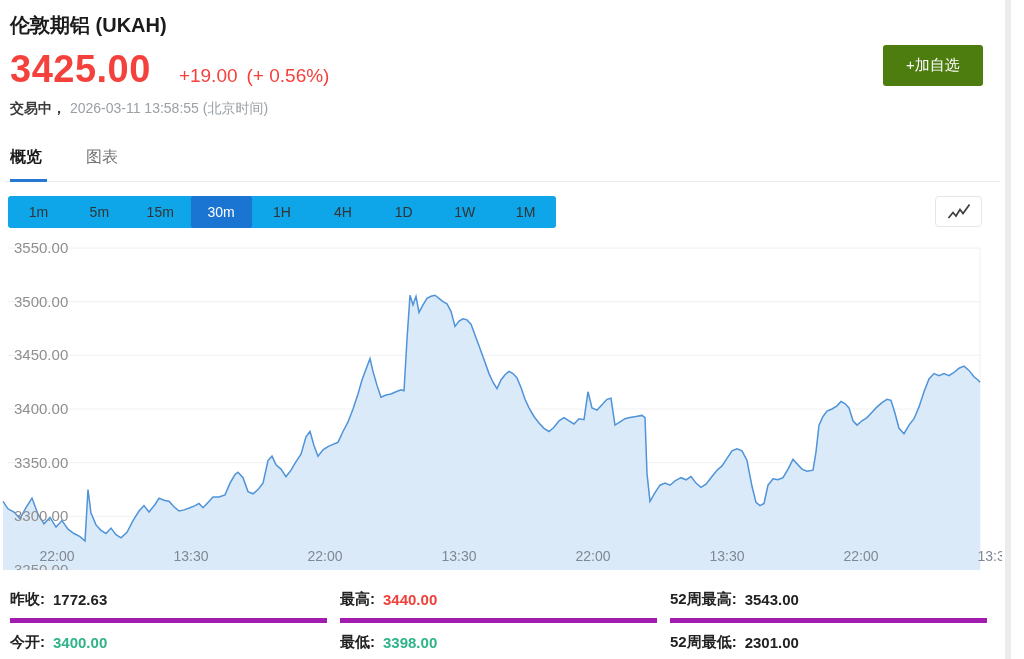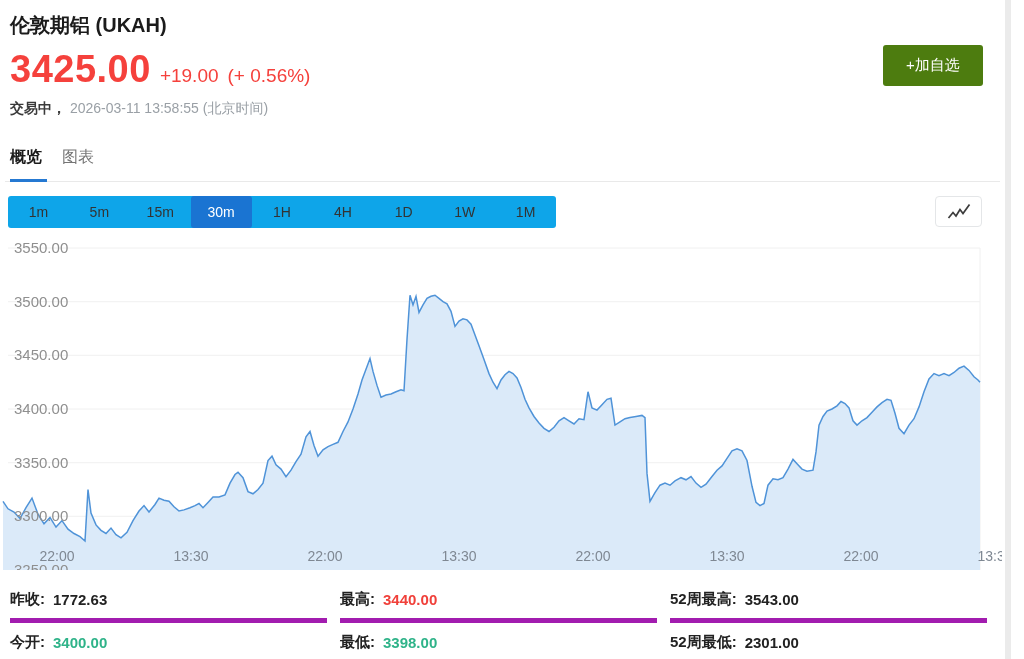--- a/index.html
+++ b/index.html
@@ -2,32 +2,32 @@
 <html><head>
 <meta charset="utf-8">
 <style>
   html,body{margin:0;padding:0;background:#fff;}
   body{width:1024px;height:659px;overflow:hidden;position:relative;
        font-family:"Liberation Sans","DejaVu Sans",sans-serif;color:#1c1c1c;}
   .abs{position:absolute;}
 
   
   .sym-title{left:10px;top:12px;font-size:20px;font-weight:700;color:#1b1b1b;}
-  .price-row{left:10px;top:50px;display:flex;align-items:baseline;gap:9px;}
+  .price-row{left:10px;top:50px;display:flex;align-items:baseline;gap:28px;}
   .price{font-size:38px;font-weight:700;color:#f5413c;letter-spacing:.5px;line-height:1;}
   .change{font-size:19px;color:#f5413c;display:flex;gap:9px;}
   .status-row{left:10px;top:100px;font-size:14px;}
   .status-label{font-weight:700;color:#3a3a3a;}
   .status-time,.status-tz{color:#9aa0a6;}
   .watch-btn{left:883px;top:45px;width:100px;height:41px;background:#4d7c0f;color:#fff;
       font-size:15px;border:none;border-radius:3px;display:flex;align-items:center;
       justify-content:center;cursor:pointer;}
 
   
-  .tabs{left:10px;top:147px;display:flex;gap:20px;font-size:16px;}
+  .tabs{left:10px;top:147px;display:flex;gap:44px;font-size:16px;}
   .tab{cursor:pointer;color:#757575;}
   .tab.active{color:#1b1b1b;font-weight:700;}
   .tab-border{left:5px;top:181px;width:995px;height:1px;background:#e9e9e9;}
   .tab-underline{left:10px;top:179px;width:37px;height:3px;background:#2579d2;}
 
   
   .tf-bar{left:8px;top:196px;width:548px;height:32px;background:#0ea5e9;border-radius:3px;
       display:flex;}
   .tf-cell{flex:1;display:flex;align-items:center;justify-content:center;font-size:14px;
       color:#333;cursor:pointer;border-radius:3px;}

